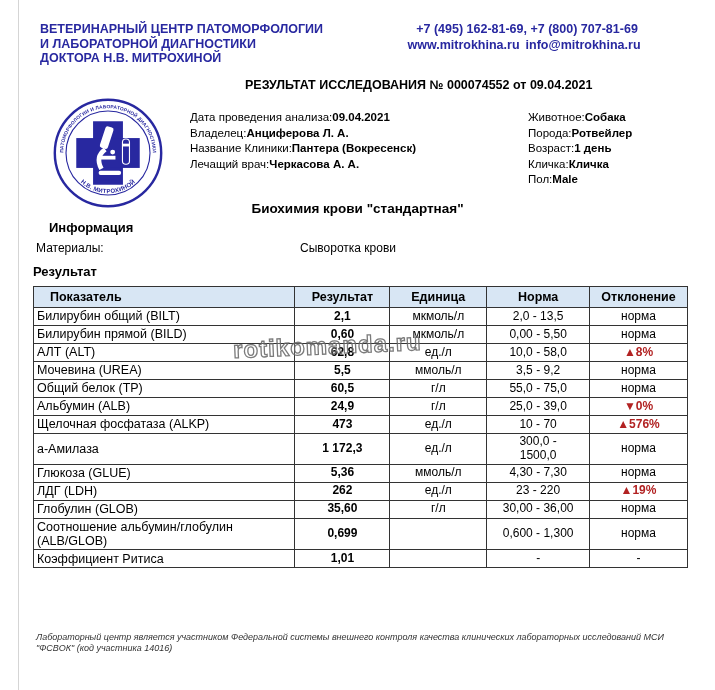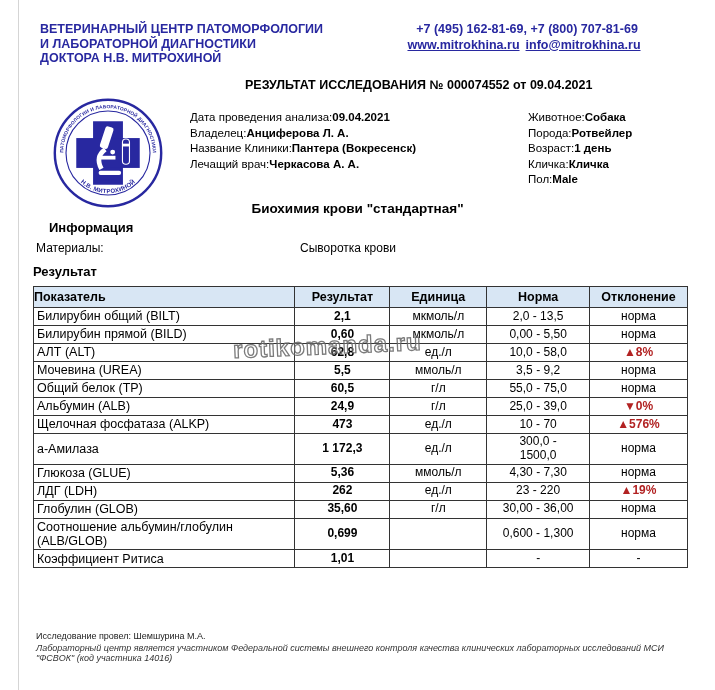--- a/index.html
+++ b/index.html
@@ -12,21 +12,21 @@
   *{margin:0;padding:0;box-sizing:border-box;}
   body{background:#ffffff;font-family:"Liberation Sans",sans-serif;}
   .page{position:relative;width:715px;height:690px;background:#ffffff;overflow:hidden;}
   .page-edge{position:absolute;left:18px;top:0;width:1px;height:690px;background:#d5d5d5;}
 
   
   .org{position:absolute;left:40px;top:22px;width:320px;color:var(--navy);
        font-weight:bold;font-size:12.5px;line-height:14.5px;}
   .contacts{position:absolute;left:372px;top:22px;width:310px;color:var(--navy);
        font-weight:bold;font-size:12.5px;line-height:15.5px;text-align:center;}
-  .contacts a{color:var(--navy);text-decoration:underline;cursor:pointer;margin-right:6px;}
+  .contacts a{color:var(--navy);cursor:pointer;margin-right:6px;}
   .report-no{position:absolute;left:245px;top:78px;font-weight:bold;font-size:12.5px;color:#000;}
 
   
   .logo{position:absolute;left:52px;top:97px;width:112px;height:112px;}
   .seal-top{font-family:"Liberation Sans",sans-serif;font-weight:bold;font-size:5.2px;
             fill:var(--navy);letter-spacing:.15px;}
   .seal-bot{font-family:"Liberation Sans",sans-serif;font-weight:bold;font-size:6.4px;
             fill:var(--navy);letter-spacing:.3px;}
   .seal-doc{font-family:"Liberation Sans",sans-serif;font-weight:bold;font-size:4px;fill:var(--navy);}
 
@@ -41,21 +41,21 @@
   .sec-info{position:absolute;left:33px;top:220px;font-weight:bold;font-size:13px;padding-left:16px;}
   .materials-label{position:absolute;left:36px;top:241px;font-size:12px;}
   .materials-value{position:absolute;left:300px;top:241px;font-size:12px;}
   .sec-result{position:absolute;left:33px;top:264px;font-weight:bold;font-size:13px;}
 
   
   .results{position:absolute;left:33px;top:286px;width:655px;border-collapse:collapse;
            font-size:12px;color:#000;}
   .results th,.results td{border:1px solid var(--border);padding:1px 3px;vertical-align:middle;}
   .results th{background:var(--table-header-bg);font-size:12.5px;font-weight:bold;height:21px;text-align:center;}
-  .results th.h-name{text-align:left;padding-left:0;}
+  .results th.h-name{text-align:left;padding-left:16px;}
   .results td{height:18px;line-height:1.15;}
   .c-name{text-align:left;font-size:12.5px;}
   .c-res{text-align:center;font-weight:bold;}
   .c-unit,.c-norm,.c-dev{text-align:center;}
   .c-norm{white-space:pre-line;}
   .c-dev.alert{color:var(--alert-red);font-weight:bold;}
 
   
   .watermark{position:absolute;left:233px;top:332px;z-index:5;pointer-events:none;
              font-weight:bold;font-size:24px;letter-spacing:1px;
@@ -284,17 +284,16 @@
           <td class="c-unit"></td>
           <td class="c-norm">-</td>
           <td class="c-dev">-</td>
         </tr>
       </tbody>
   </table>
 
   <div class="watermark">rotikomanda.ru</div>
 
   <div class="footer">
-    <div>Исследование провел: Шемшурина М.А.</div>
     <div class="note">Лабораторный центр является участником Федеральной системы внешнего контроля качества клинических лабораторных исследований МСИ
 "ФСВОК" (код участника 14016)</div>
   </div>
 </div>
 
 </body></html>

